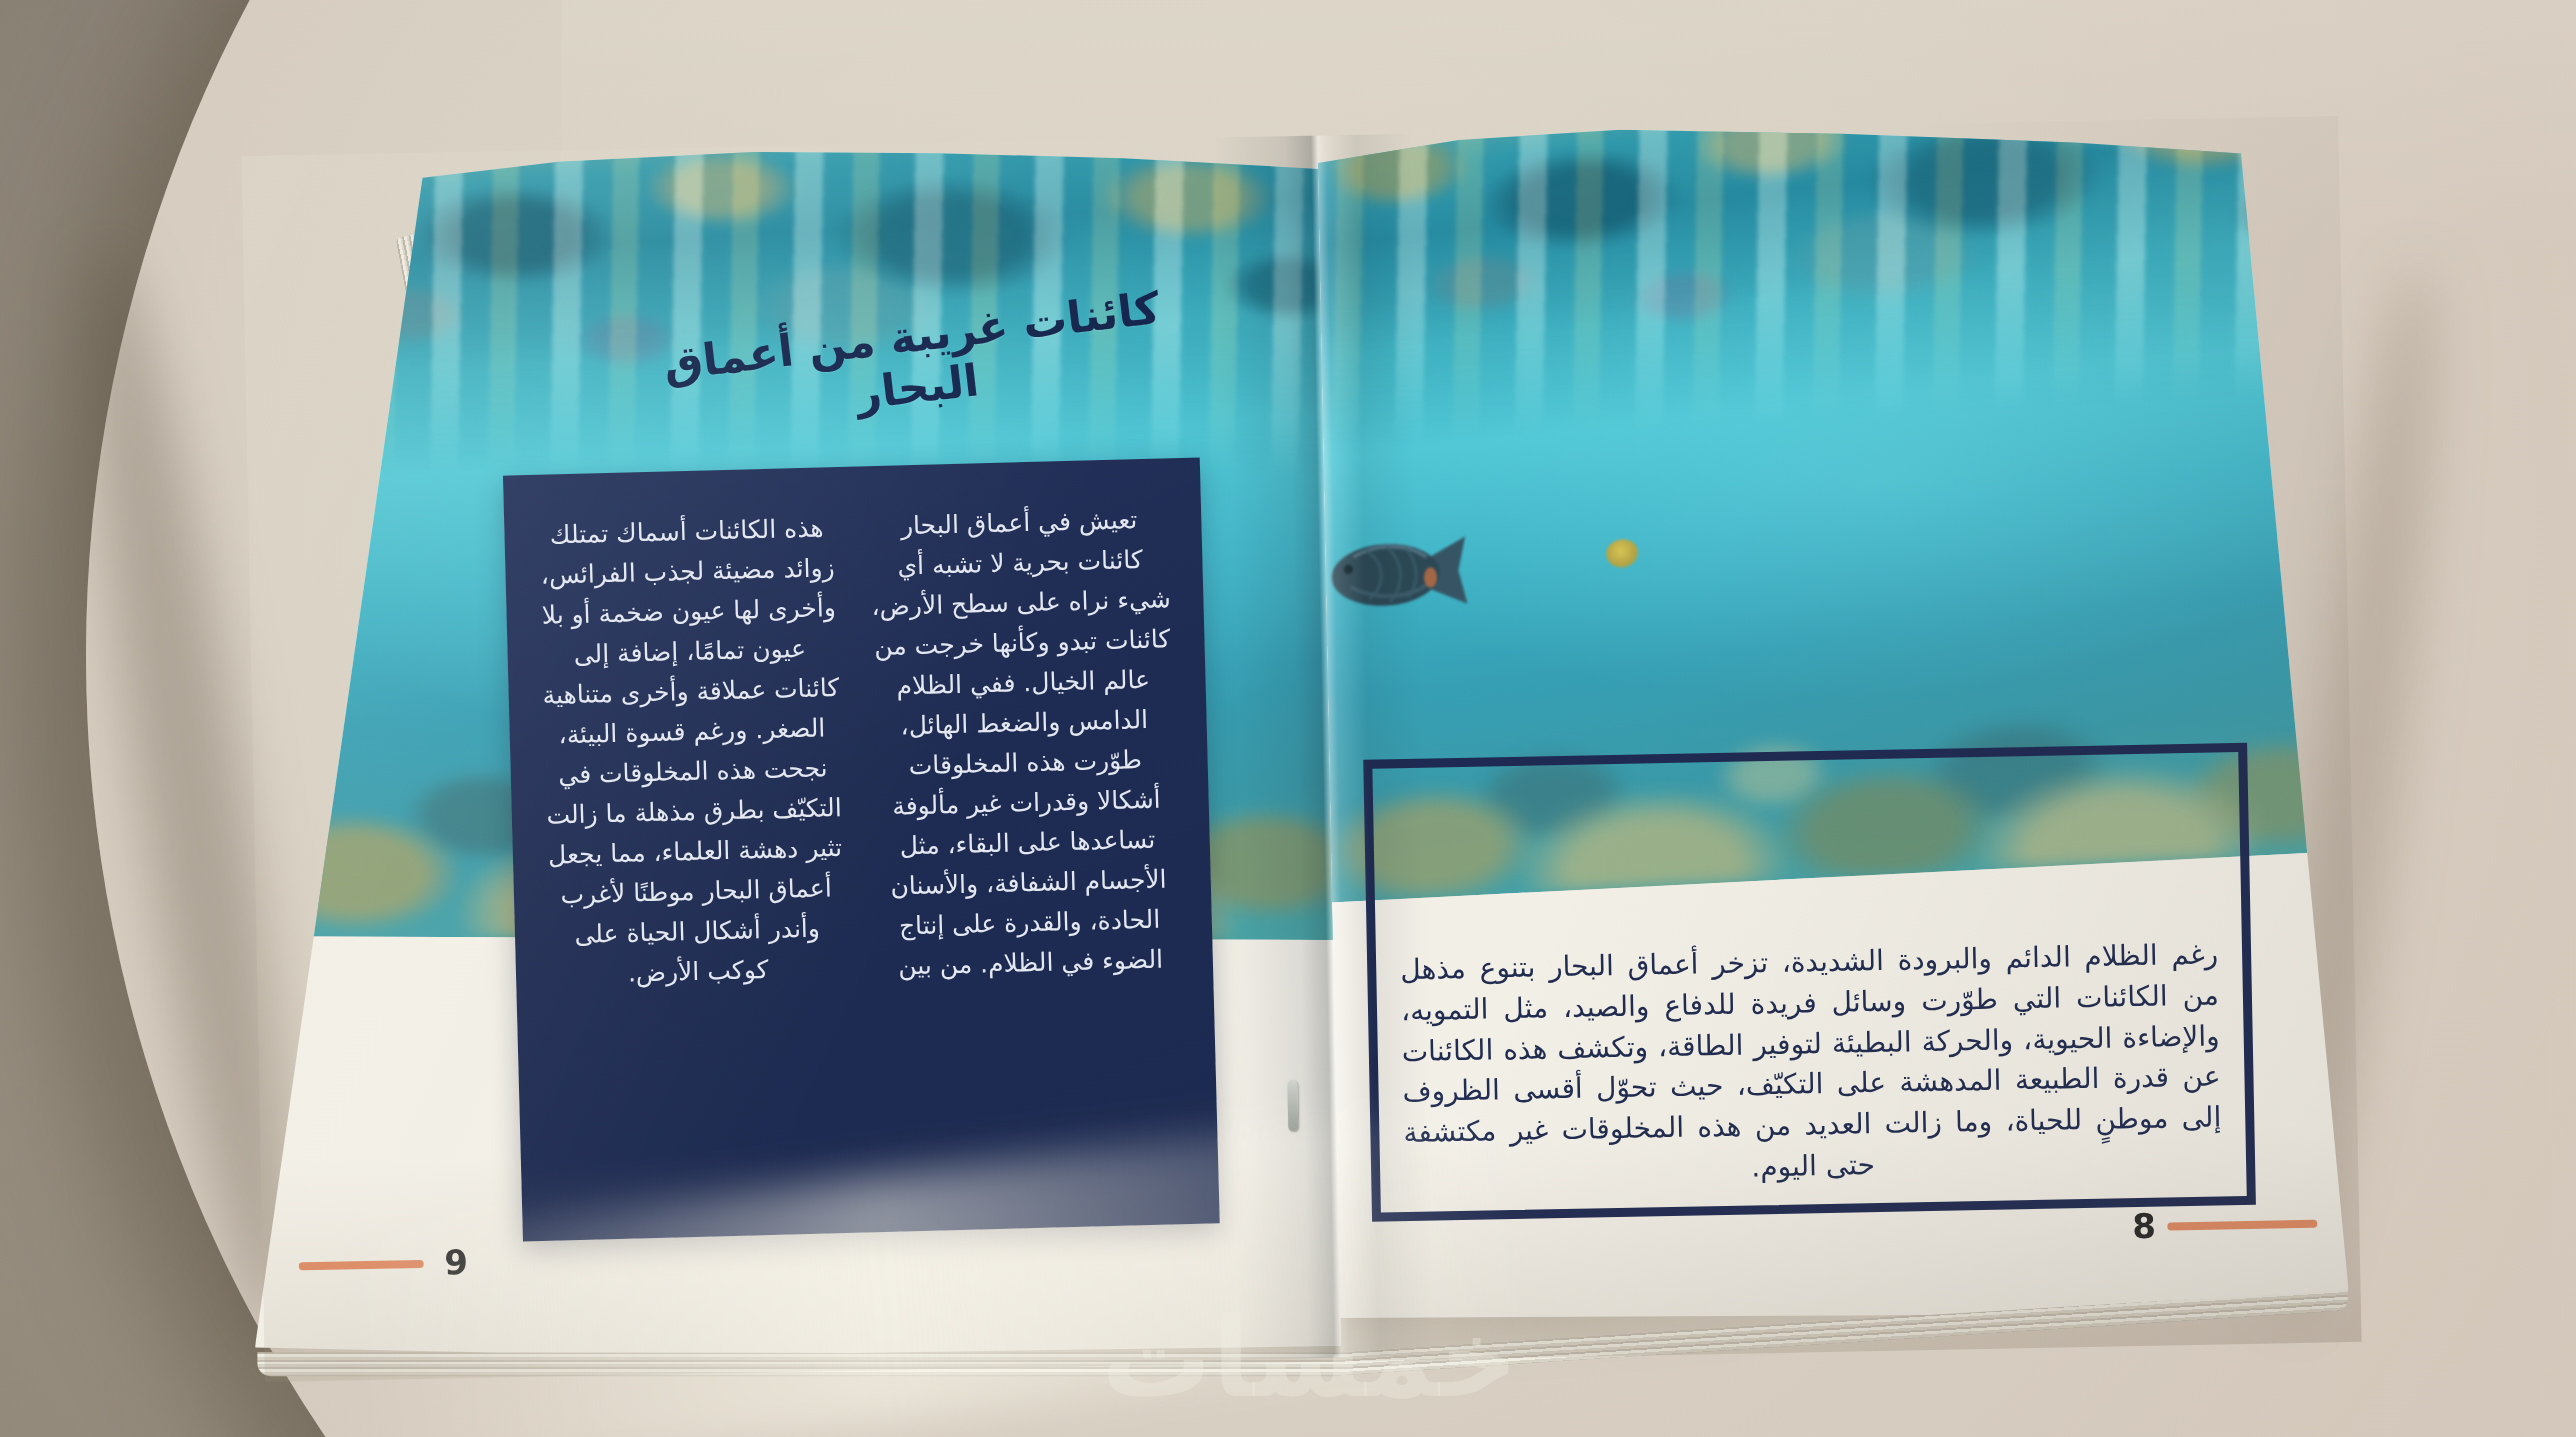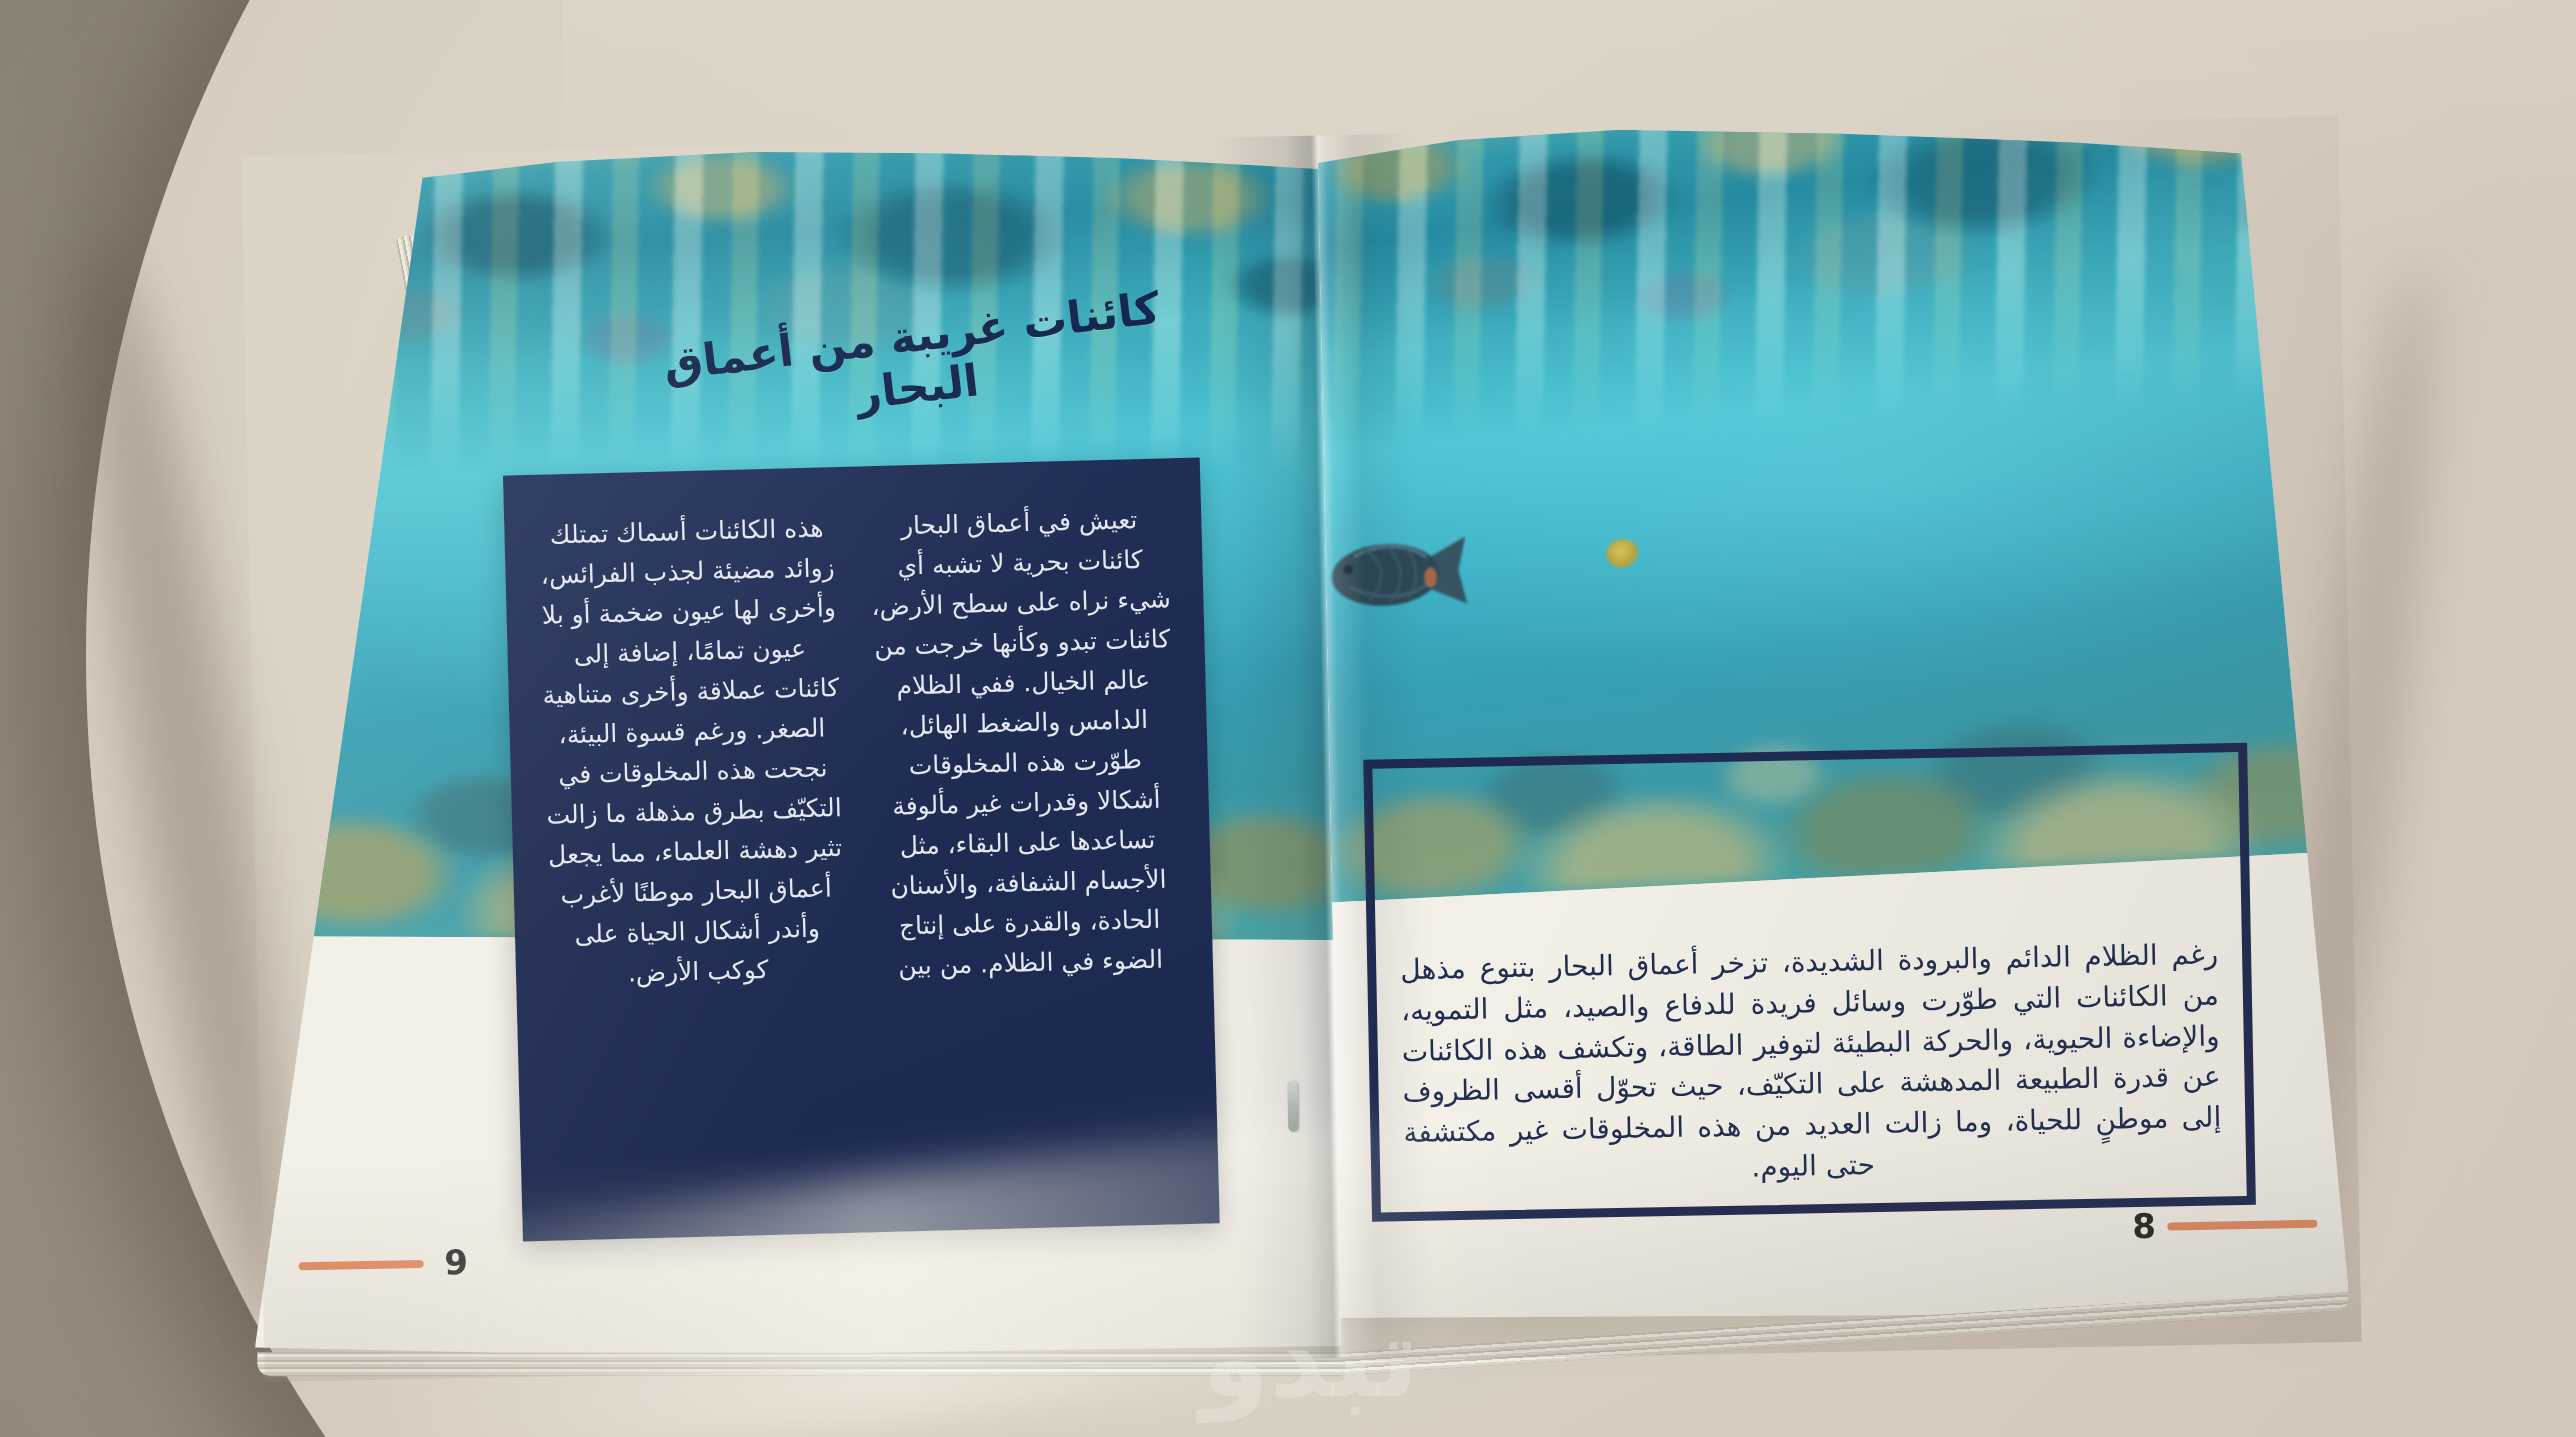--- a/index.html
+++ b/index.html
@@ -170,16 +170,16 @@
       <div class="num-rule rule-right"></div>
     </div>
 
     <div class="spine"></div>
     <div class="staple"></div>
     <div class="spread-grade"></div>
   </div>
 
   <div class="light-streak"></div>
 
-  <div class="watermark">تبدو</div>
+  <div class="watermark">خمسات</div>
 
 </div>
 
 
 </body></html>

